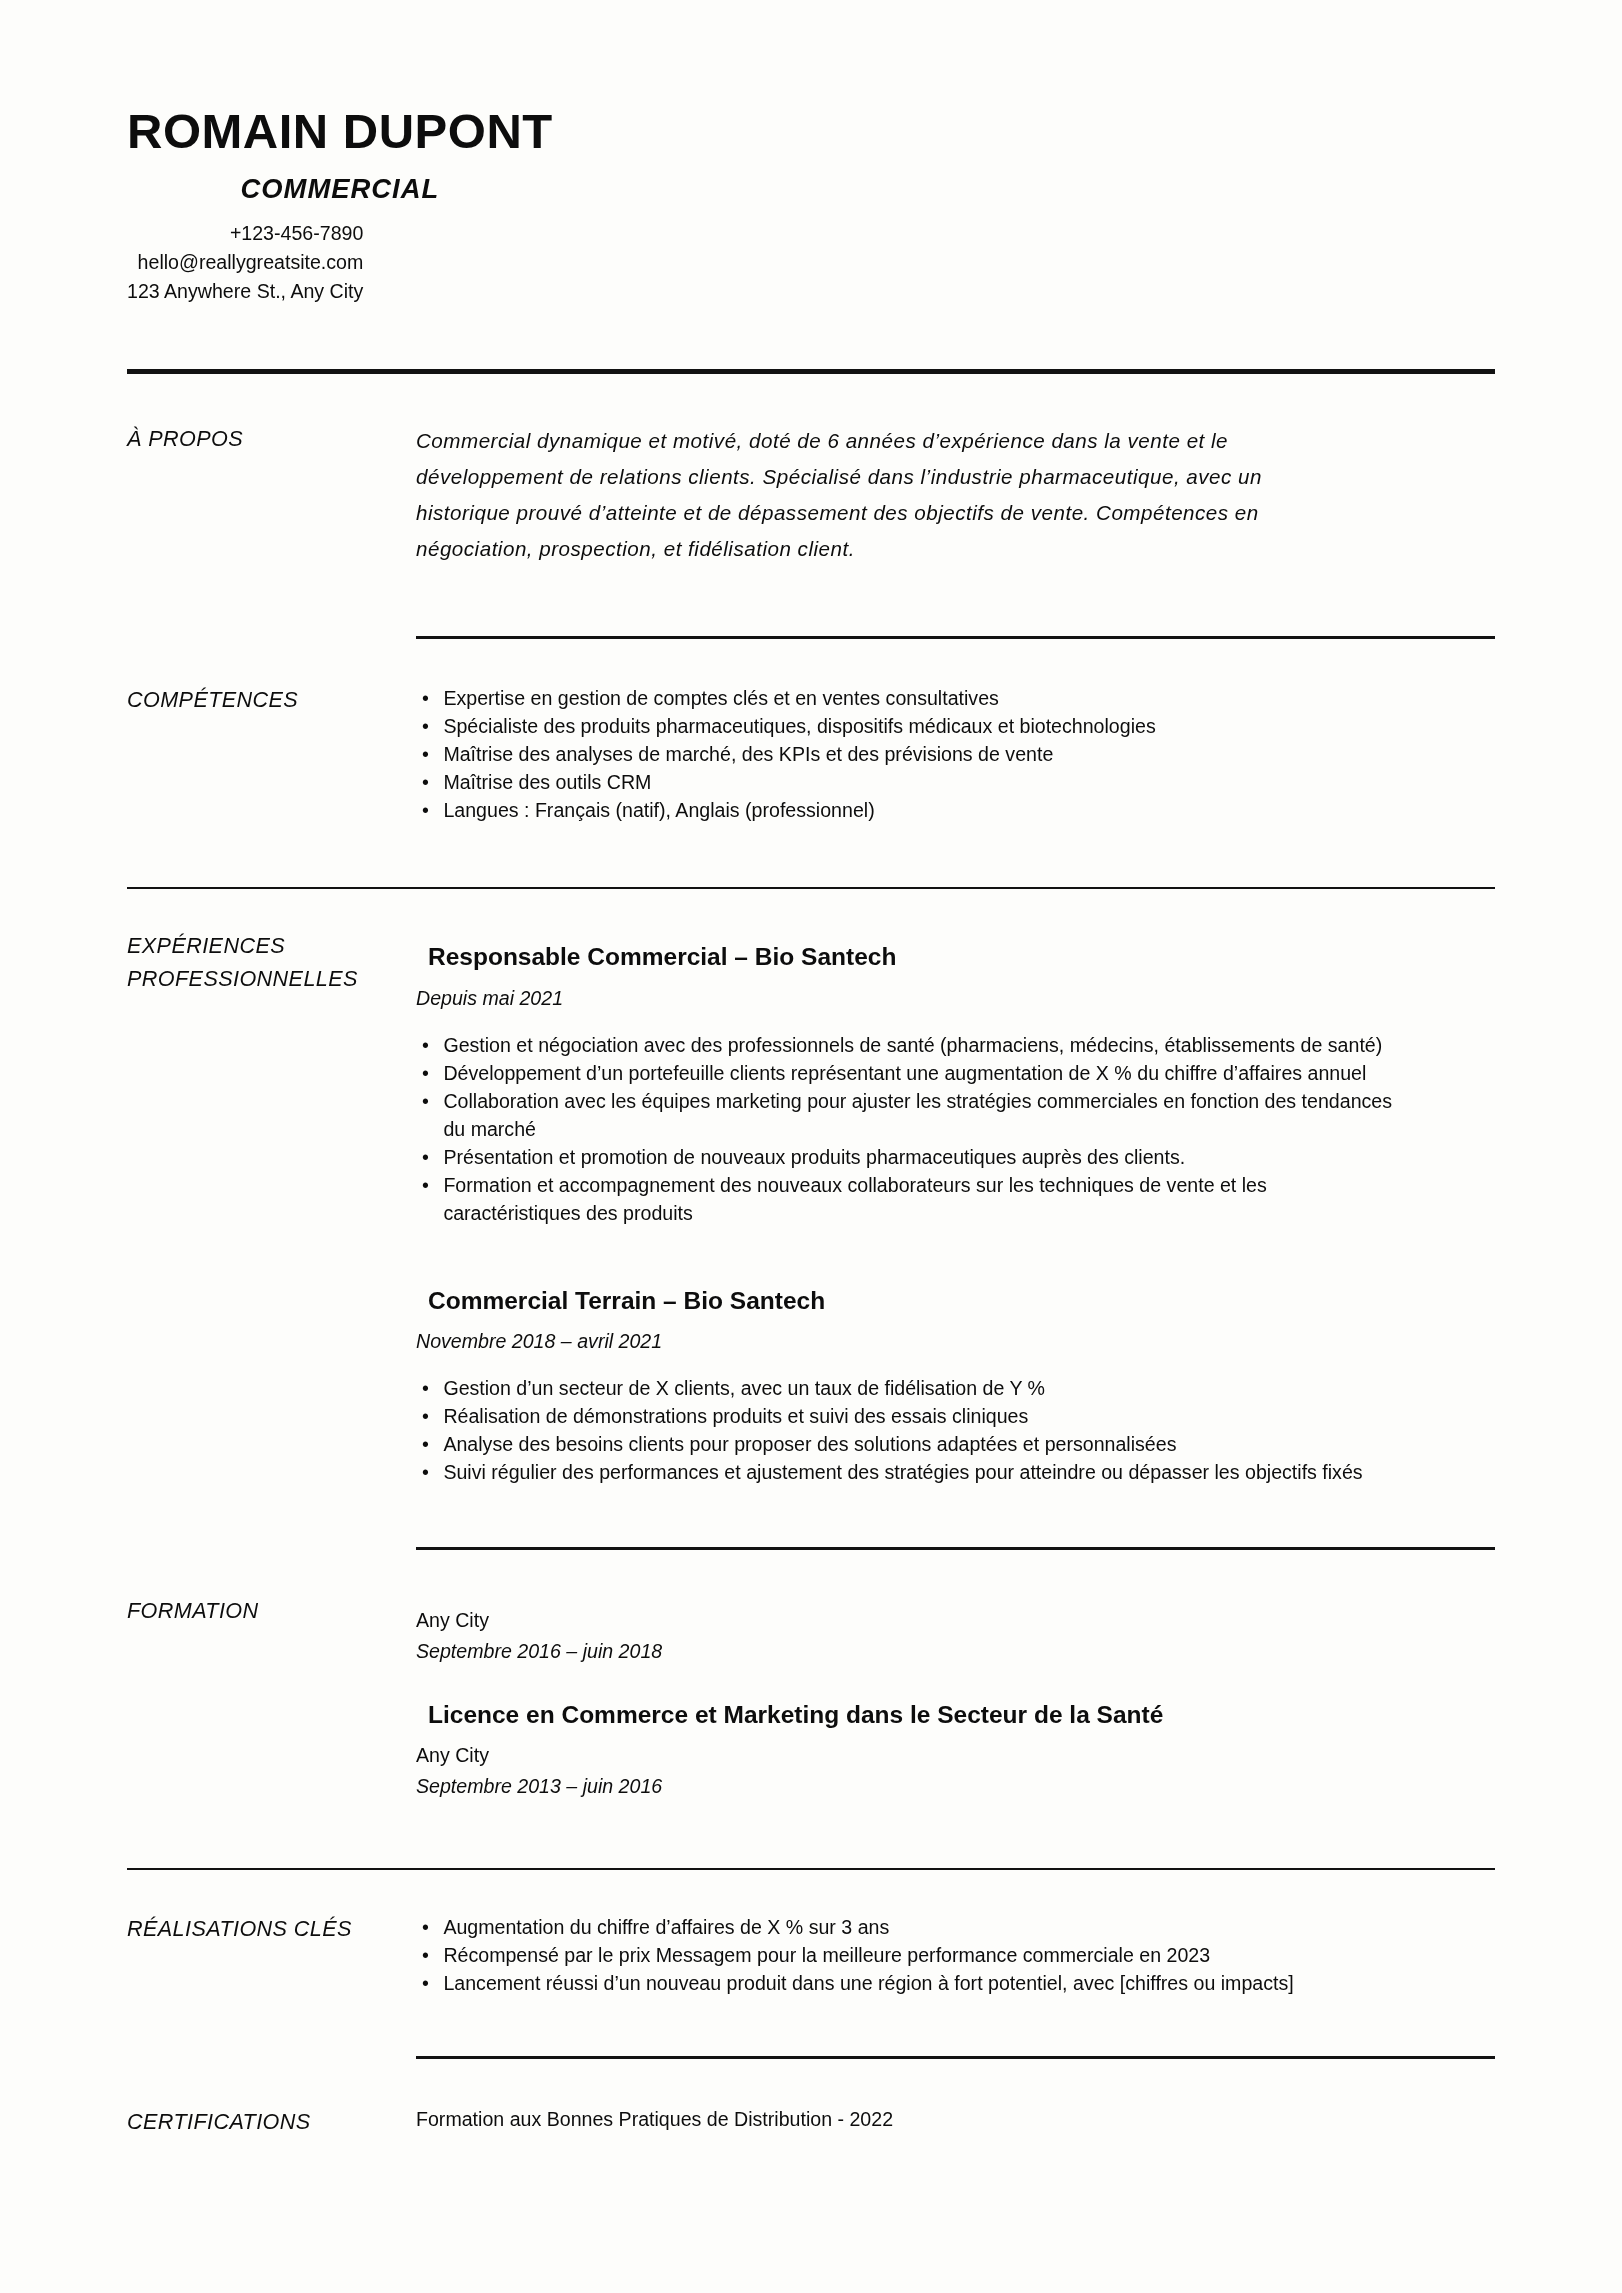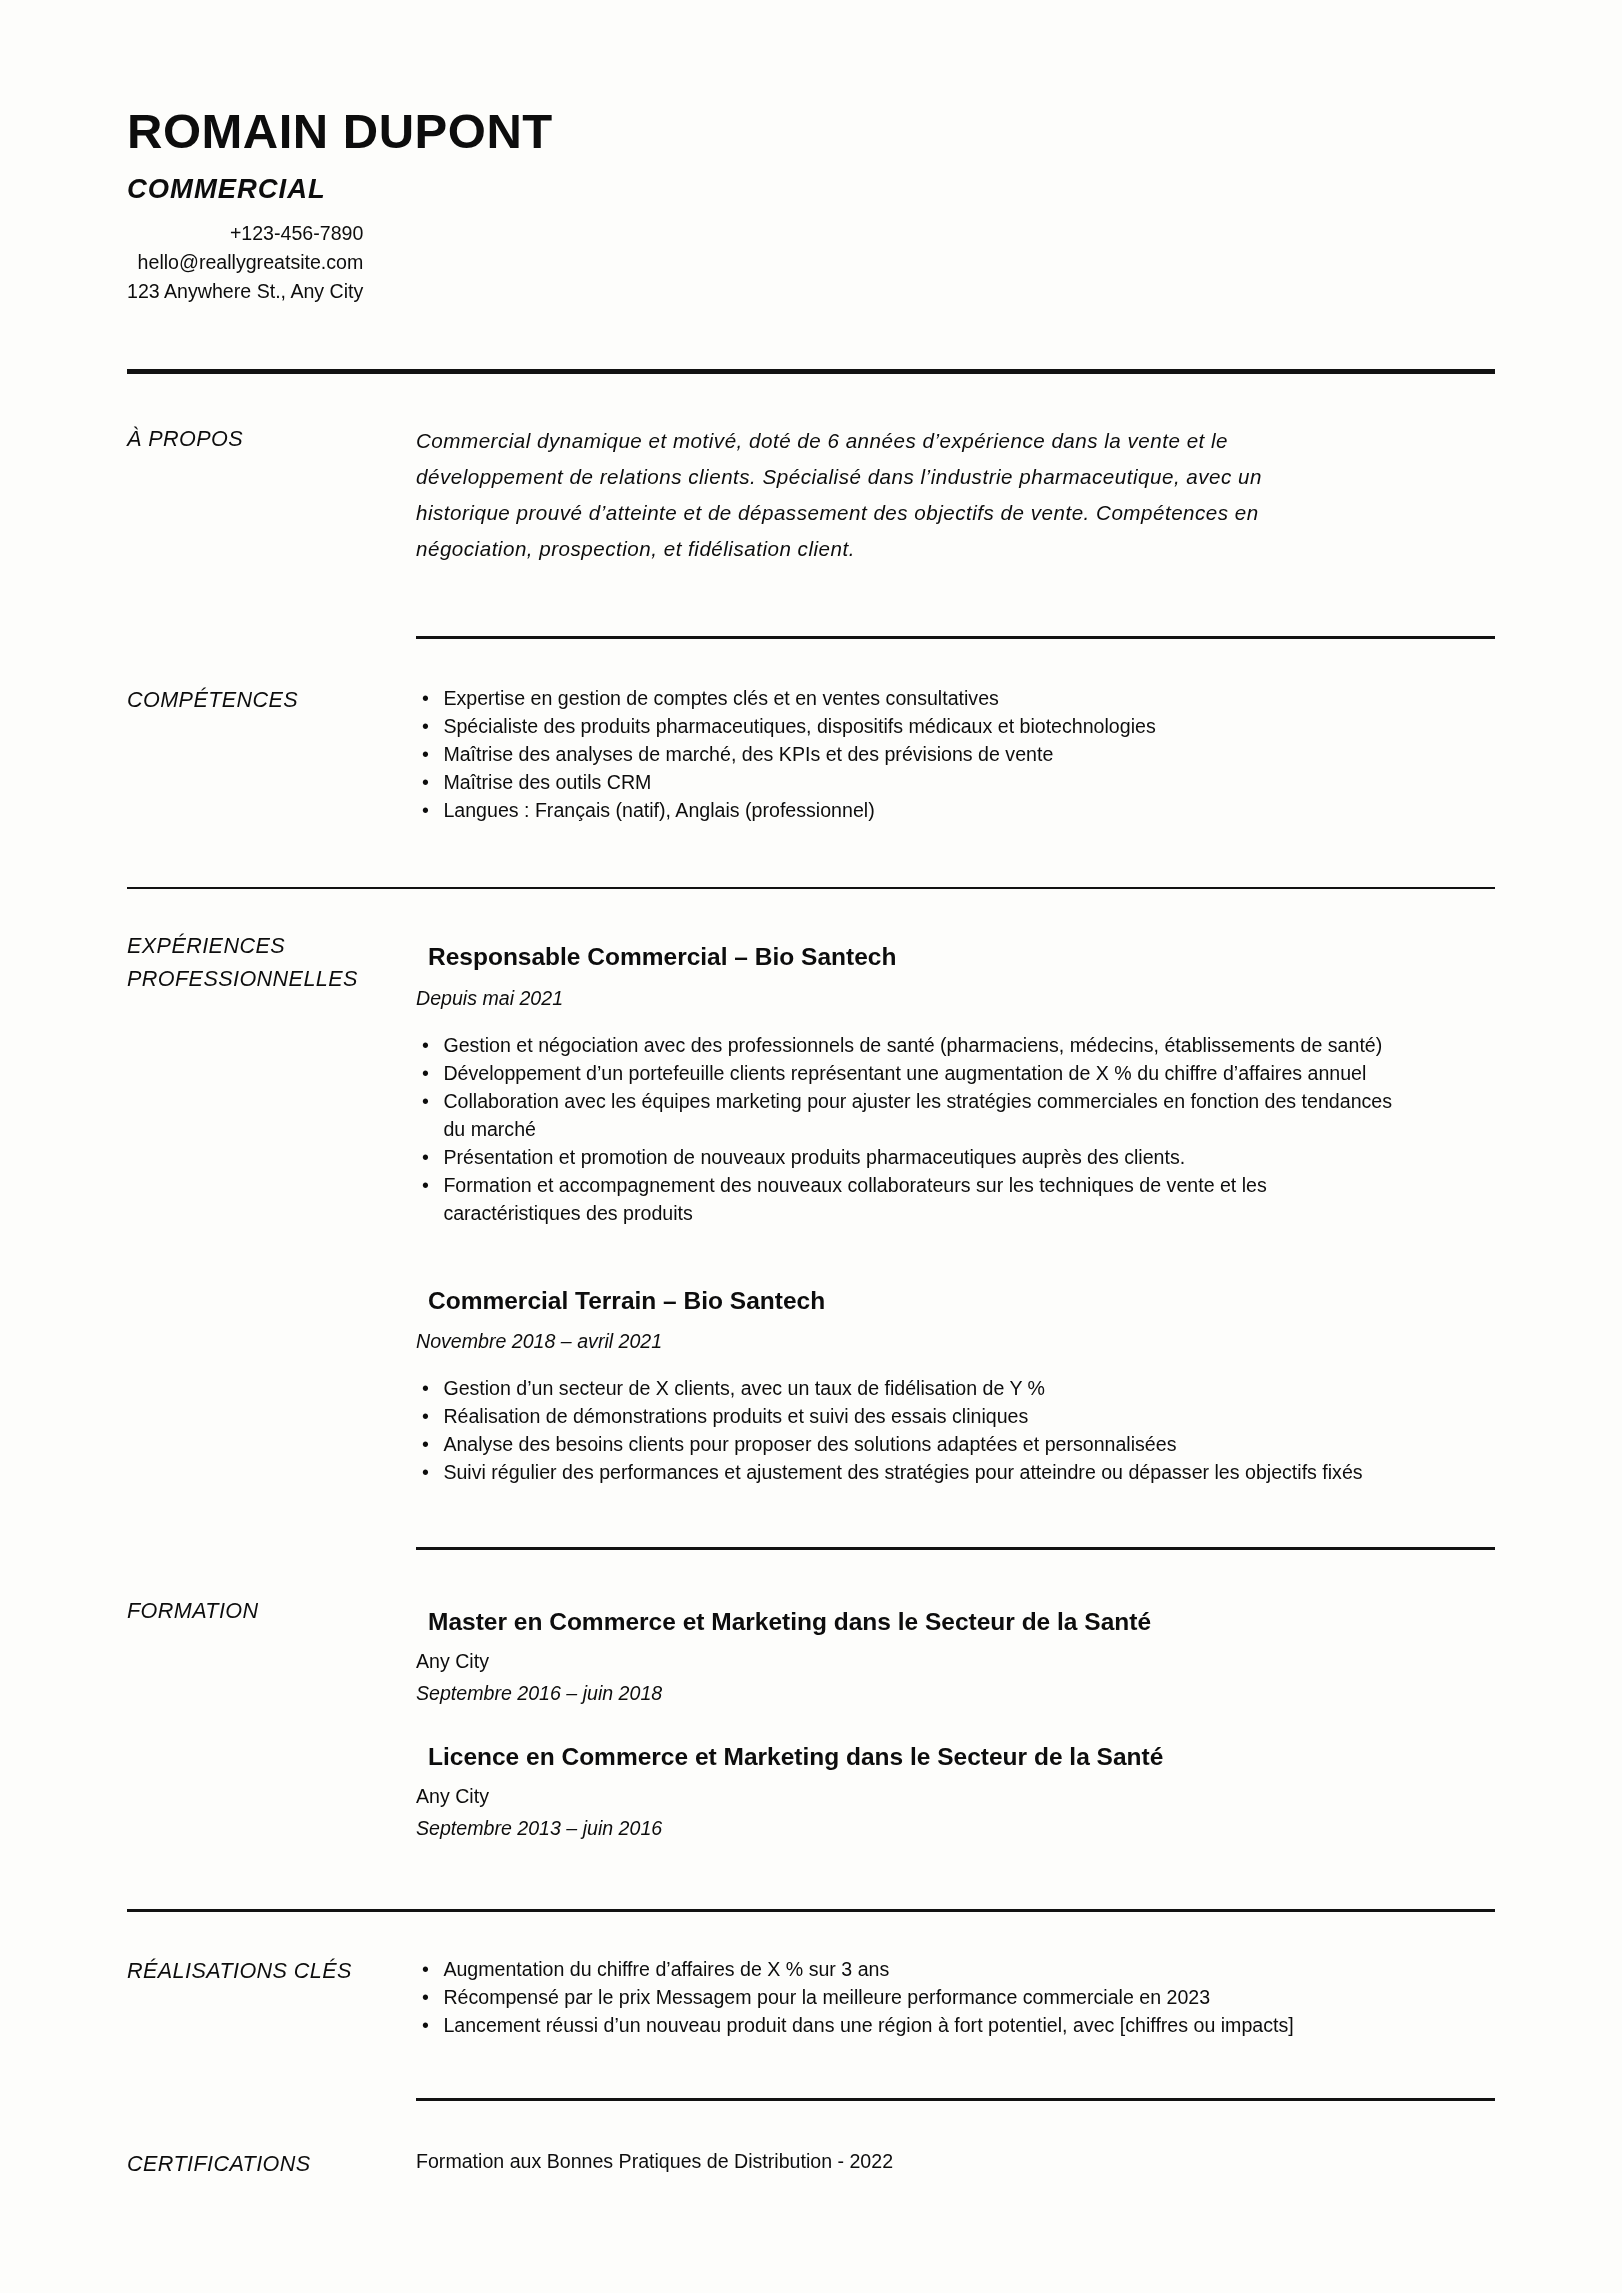--- a/index.html
+++ b/index.html
@@ -6,21 +6,21 @@
   body {
     width:1622px; min-height:2294px;
     background:#fdfdfb; color:#0d0d0d;
     font-family:"Liberation Sans", sans-serif;
     box-sizing:border-box;
     padding:106px 127px 88px 127px;
   }
   
   .header { display:flex; justify-content:space-between; align-items:flex-start;flex-direction:column; }
   .name { margin:0; font-size:49px; font-weight:bold; letter-spacing:0.5px; line-height:1.05; }
-  .subtitle { margin-top:15.7px; font-size:27.4px; font-weight:bold; font-style:italic; letter-spacing:1px; }
+  .subtitle { margin-top:15.7px; font-size:27.4px; font-weight:bold; font-style:italic; letter-spacing:1px;text-align:center; }
   .contact { text-align:right; font-size:19.6px; line-height:29px; padding-top:13.7px; }
   
   .rule { height:2.9px; background:#121212; }
   .rule.thick { height:4.9px; margin-top:63px; }
   .rule.indent { margin-left:289px; }
   
   .row { display:grid; grid-template-columns:289px 1fr; align-items:start; }
   .label {
     font-weight:normal; font-style:italic; font-size:21.6px;
     letter-spacing:0.4px; line-height:1.5; padding-right:33px;
@@ -127,21 +127,20 @@
     </div>
   </section>
 
   <div class="rule indent"></div>
 
   <section class="row education">
     <div class="label">FORMATION</div>
     <div class="content">
 
       <div class="degree">
-        <h3 class="entry-title">Master en Commerce et Marketing dans le Secteur de la Santé</h3>
         <div class="loc">Any City</div>
         <div class="dates">Septembre 2016 – juin 2018</div>
       </div>
 
       <div class="degree gap">
         <h3 class="entry-title">Licence en Commerce et Marketing dans le Secteur de la Santé</h3>
         <div class="loc">Any City</div>
         <div class="dates">Septembre 2013 – juin 2016</div>
       </div>
 

